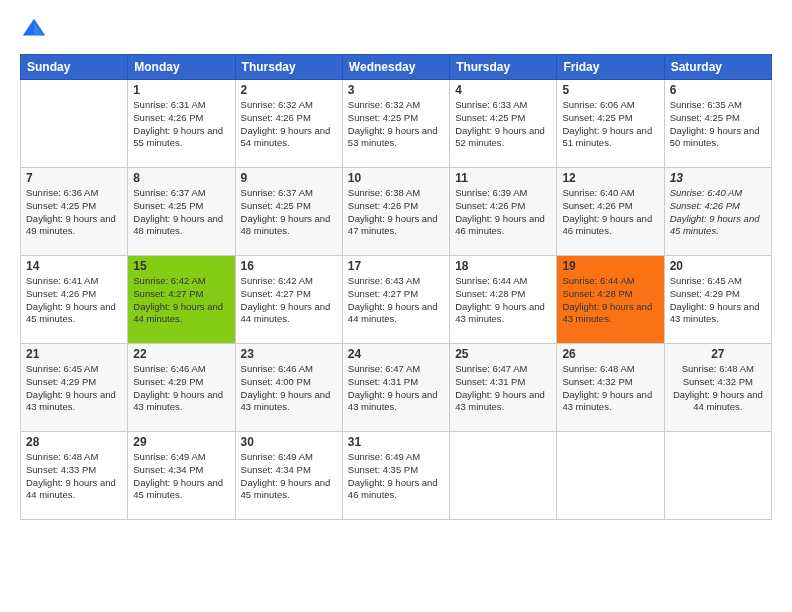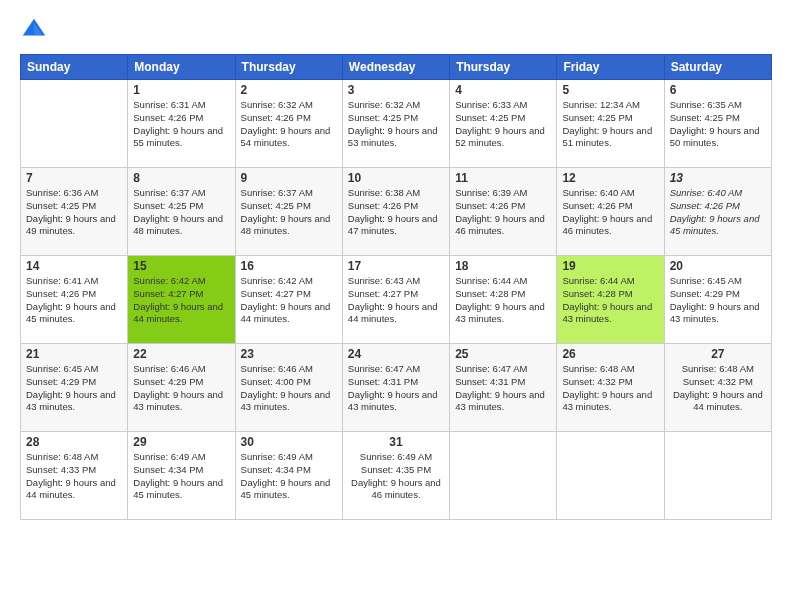--- a/index.html
+++ b/index.html
@@ -164,21 +164,21 @@
         <span class="day-num">4</span>
         <div class="day-info">
           <span>Sunrise: 6:33 AM</span><br>
           <span>Sunset: 4:25 PM</span><br>
           <span>Daylight: 9 hours and 52 minutes.</span>
         </div>
       </td>
           <td style="background: rgb(255, 255, 255);">
         <span class="day-num">5</span>
         <div class="day-info">
-          <span>Sunrise: 12:34 AM</span><br>
+          <span>Sunrise: 6:06 AM</span><br>
           <span>Sunset: 4:25 PM</span><br>
           <span>Daylight: 9 hours and 51 minutes.</span>
         </div>
       </td>
           <td style="background: rgb(255, 255, 255);">
         <span class="day-num">6</span>
         <div class="day-info">
           <span>Sunrise: 6:35 AM</span><br>
           <span>Sunset: 4:25 PM</span><br>
           <span>Daylight: 9 hours and 50 minutes.</span>
@@ -277,21 +277,21 @@
         </div>
       </td>
           <td style="background: rgb(255, 255, 255);">
         <span class="day-num">18</span>
         <div class="day-info">
           <span>Sunrise: 6:44 AM</span><br>
           <span>Sunset: 4:28 PM</span><br>
           <span>Daylight: 9 hours and 43 minutes.</span>
         </div>
       </td>
-          <td style="background: #bef264; margin-left: 35px;">
+          <td style="background: #f97316; margin-left: 35px;">
         <span class="day-num">19</span>
         <div class="day-info">
           <span>Sunrise: 6:44 AM</span><br>
           <span>Sunset: 4:28 PM</span><br>
           <span>Daylight: 9 hours and 43 minutes.</span>
         </div>
       </td>
           <td style="background: rgb(255, 255, 255);">
         <span class="day-num">20</span>
         <div class="day-info">
@@ -377,21 +377,21 @@
         </div>
       </td>
           <td style="background: rgb(255, 255, 255);">
         <span class="day-num">30</span>
         <div class="day-info">
           <span>Sunrise: 6:49 AM</span><br>
           <span>Sunset: 4:34 PM</span><br>
           <span>Daylight: 9 hours and 45 minutes.</span>
         </div>
       </td>
-          <td style="background: rgb(255, 255, 255); text-align: center;">
+          <td style="background: rgb(255, 255, 255);">
         <span class="day-num">31</span>
         <div class="day-info">
           <span>Sunrise: 6:49 AM</span><br>
           <span>Sunset: 4:35 PM</span><br>
           <span>Daylight: 9 hours and 46 minutes.</span>
         </div>
       </td>
           <td class="empty-cell"></td>
           <td class="empty-cell"></td>
           <td class="empty-cell"></td>

